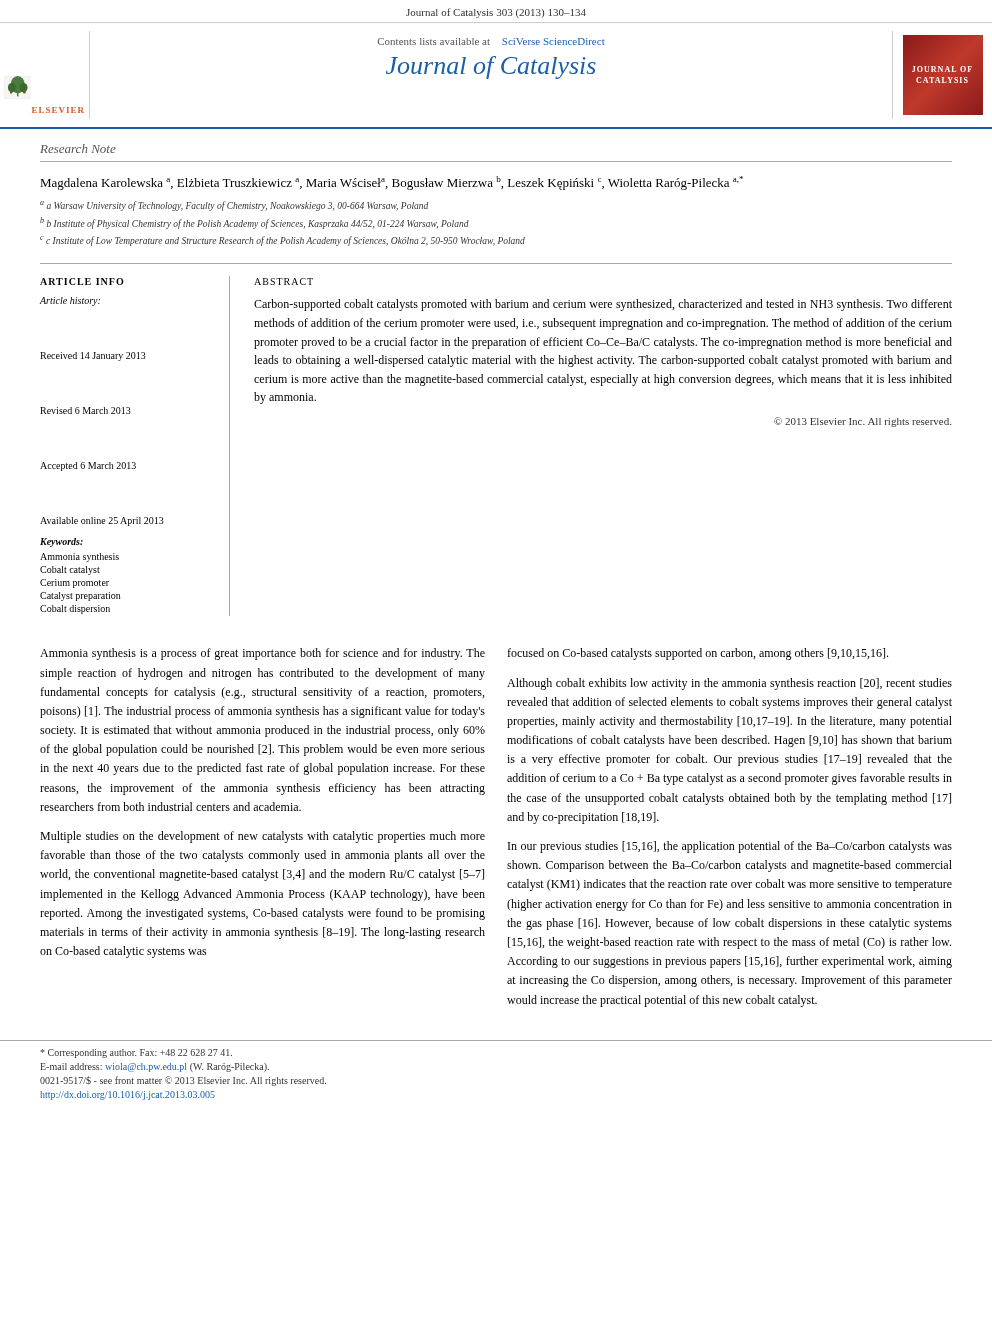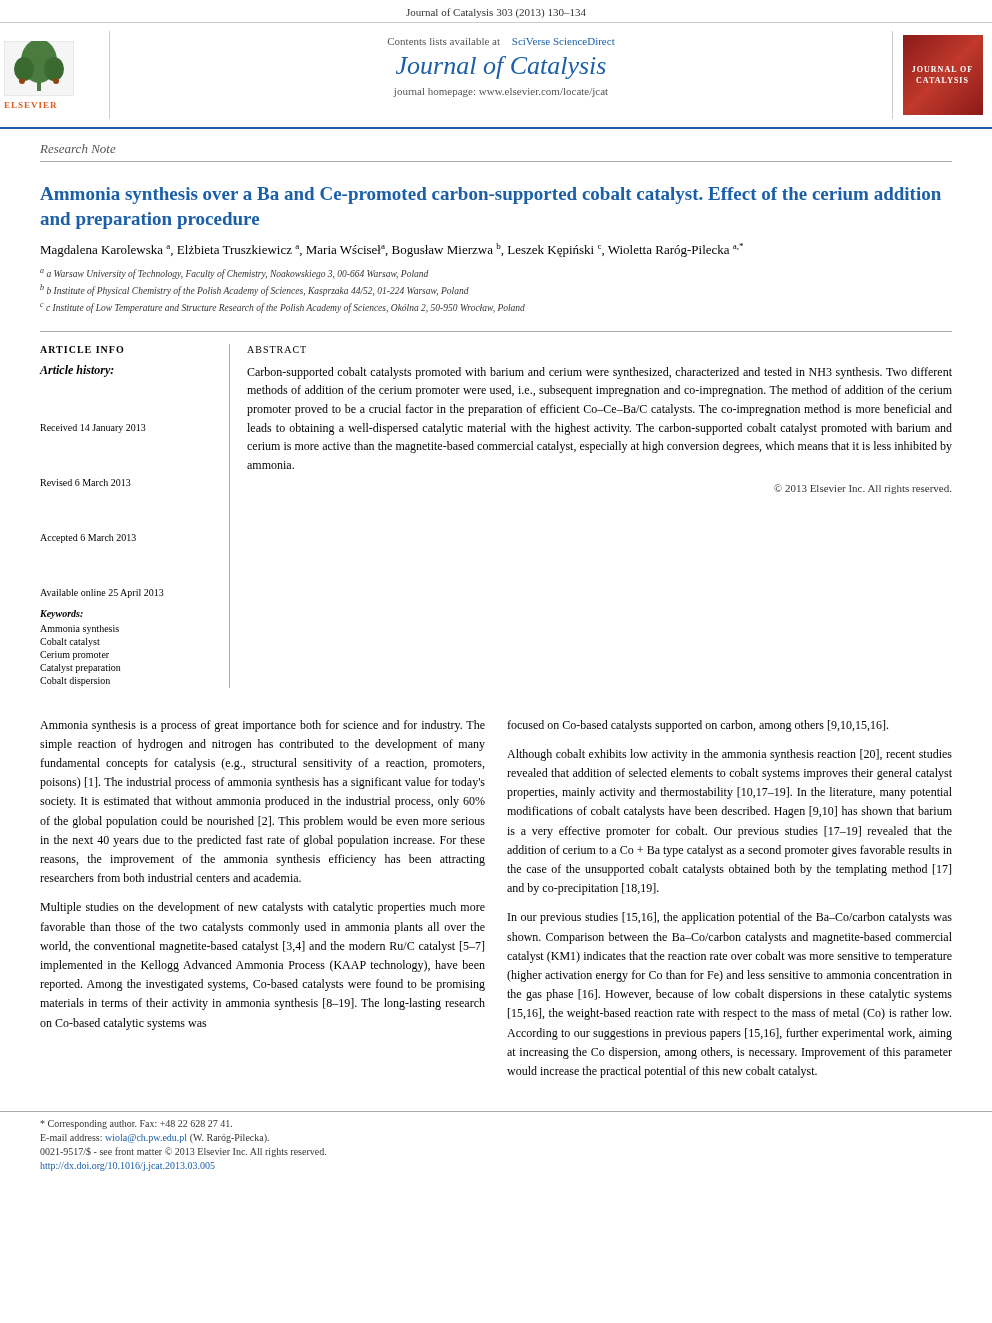--- a/index.html
+++ b/index.html
@@ -18,24 +18,24 @@
       color: #333;
       border-bottom: 1px solid #ccc;
     }
     .header-section {
       display: flex;
       align-items: stretch;
       border-bottom: 2px solid #1a5fa8;
       padding: 8px 0;
     }
     .header-logo-left {
-      width: 110px;
-      display: flex;
-      flex-direction: column;
-      align-items: flex-start;
+      width: 90px;
+      display: flex;
+      flex-direction: row;
+      align-items: flex-end;
       justify-content: center;
       padding: 4px;
       border-right: 1px solid #ccc;
     }
     .elsevier-logo {
       font-size: 9px;
       font-weight: bold;
       color: #e05a20;
       letter-spacing: 1px;
       margin-top: 4px;
@@ -86,21 +86,21 @@
       letter-spacing: 1px;
       line-height: 1.4;
     }
     .content-area {
       padding: 12px 40px;
     }
     .research-note-label {
       font-size: 13px;
       font-style: italic;
       color: #555;
-      margin-bottom: 20px;
+      margin-bottom: 12px;
       padding-bottom: 4px;
       border-bottom: 1px solid #aaa;
     }
     .article-title {
       font-size: 19px;
       font-weight: bold;
       color: #1a5fa8;
       line-height: 1.3;
       margin-bottom: 10px;
     }
@@ -113,21 +113,21 @@
     .affiliations {
       font-size: 9.5px;
       font-style: italic;
       color: #333;
       margin-bottom: 14px;
       line-height: 1.6;
     }
     .affiliations sup { font-size: 8px; }
     .two-col {
       display: flex;
-      gap: 17px;
+      gap: 24px;
       border-top: 1px solid #aaa;
       padding-top: 12px;
       margin-bottom: 16px;
     }
     .article-info {
       width: 190px;
       flex-shrink: 0;
       border-right: 1px solid #aaa;
       padding-right: 16px;
     }
@@ -136,23 +136,23 @@
       font-weight: bold;
       text-transform: uppercase;
       letter-spacing: 1px;
       margin-bottom: 8px;
       color: #000;
     }
     .article-info .info-section {
       margin-bottom: 10px;
     }
     .article-info .info-section p {
-      font-size: 12px;
-      font-style: italic;
-      font-weight: bold;
+      font-size: 10px;
+      font-style: italic;
+      font-weight: normal;
       margin-bottom: 13px;
       color: #000;
     }
     .article-info .info-section .date-item {
       font-size: 10px;
       color: #000;
       font-style: normal;
       font-weight: normal;
       margin-bottom: 2px;
       margin-top: 44px;
@@ -248,35 +248,31 @@
       <circle cx="52" cy="40" r="3" fill="#8B4513"></circle>
     </svg>
     <div class="elsevier-logo">ELSEVIER</div>
   </div>
   <div class="header-center">
     <div class="sciverse">
       <span>Contents lists available at </span>
       <a>SciVerse ScienceDirect</a>
     </div>
     <div class="journal-title">Journal of Catalysis</div>
-    <div class="homepage">
-      <span>journal homepage: www.elsevier.com/locate/jcat</span>
-    </div>
   </div>
   <div class="header-logo-right">
     <div class="journal-badge">
       <span>JOURNAL OF</span>
       <span>CATALYSIS</span>
     </div>
   </div>
 </div>
 
 <div class="content-area">
   <div class="research-note-label">Research Note</div>
-  <div class="article-title">Ammonia synthesis over a Ba and Ce-promoted carbon-supported cobalt catalyst. Effect of the cerium addition and preparation procedure</div>
   <div class="authors">
     Magdalena Karolewska <sup>a</sup>, Elżbieta Truszkiewicz <sup>a</sup>, Maria Wściseł<sup>a</sup>, Bogusław Mierzwa <sup>b</sup>, Leszek Kępiński <sup>c</sup>, Wioletta Raróg-Pilecka <sup>a,*</sup>
   </div>
   <div class="affiliations">
     <div><sup>a</sup> <span>a Warsaw University of Technology, Faculty of Chemistry, Noakowskiego 3, 00-664 Warsaw, Poland</span></div>
     <div><sup>b</sup> <span>b Institute of Physical Chemistry of the Polish Academy of Sciences, Kasprzaka 44/52, 01-224 Warsaw, Poland</span></div>
     <div><sup>c</sup> <span>c Institute of Low Temperature and Structure Research of the Polish Academy of Sciences, Okólna 2, 50-950 Wrocław, Poland</span></div>
   </div>
 
   <div class="two-col">

